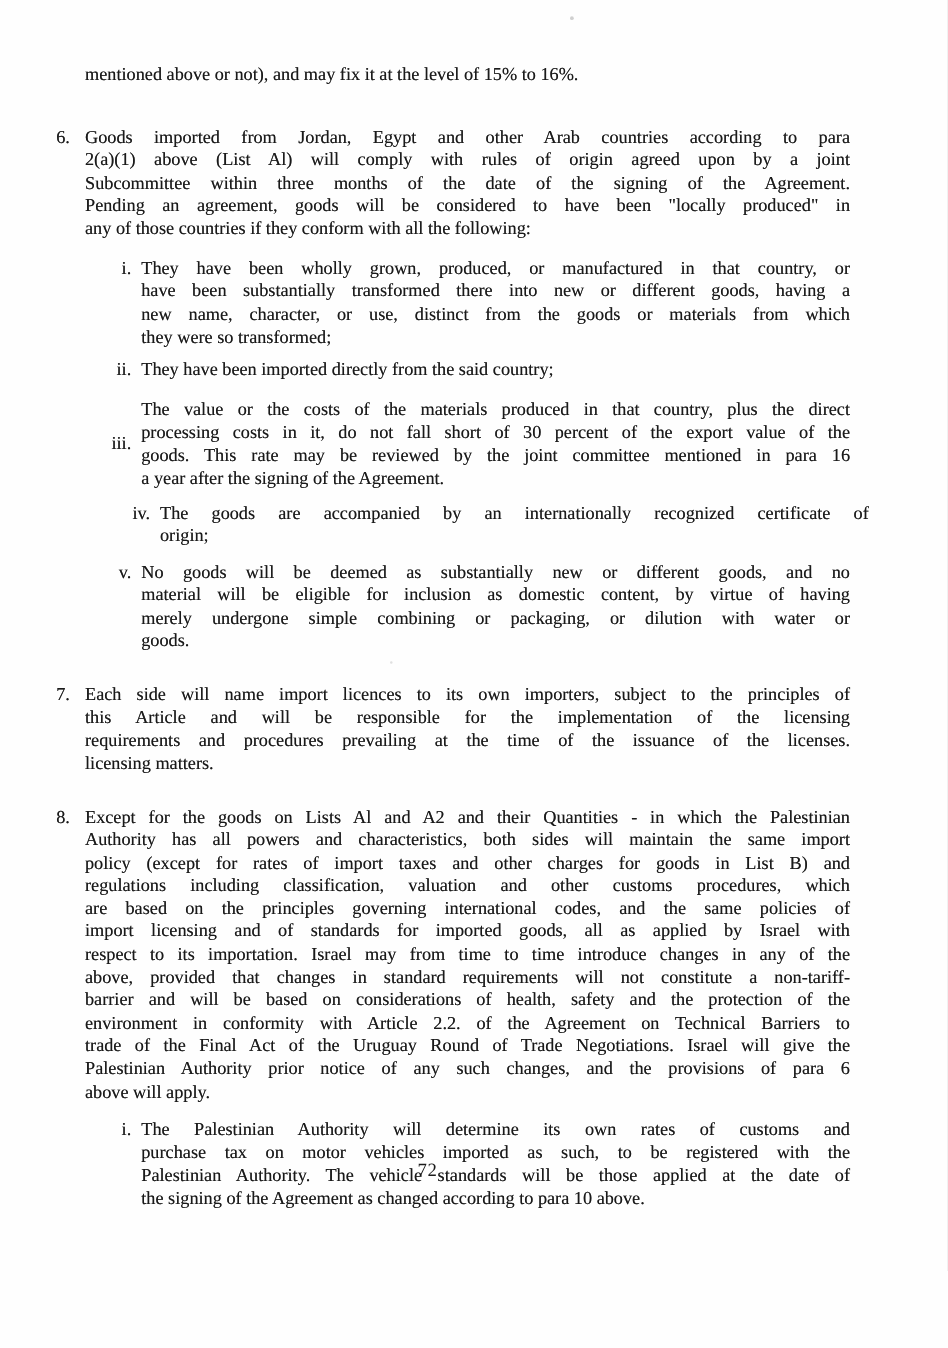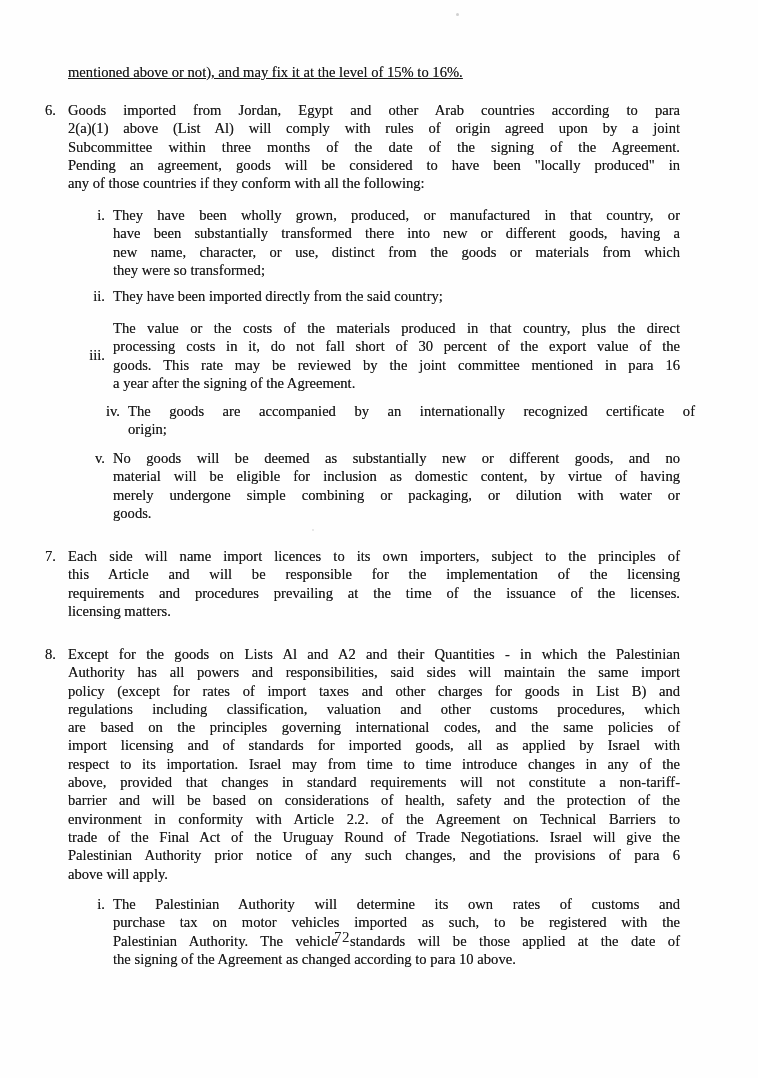--- a/index.html
+++ b/index.html
@@ -27,21 +27,21 @@
   .item > .body { flex: 1; min-width: 0; }
   
   .sub { left: 85px; width: 595px; display: flex; }
   .sub > .num { width: 24px; flex: none; text-align: right; padding-right: 4px; box-sizing: border-box; }
   .sub > .body { flex: 1; min-width: 0; padding-left: 4px; }
   
   .ln { text-align: justify; text-align-last: justify; white-space: nowrap; }
   .ln { white-space: normal; }
   .ln:last-child { text-align-last: left; }
 
-  .pos-intro  { top: 63px;  left: 68px; width: 612px; text-decoration: underline; }
+  .pos-intro  { top: 51px;  left: 68px; width: 612px; }
   .pos-item6  { top: 101px; }
   .pos-subi   { top: 206px; }
   .pos-subii  { top: 287px; }
   .pos-subiii { top: 319px; align-items: center; }
   .pos-subiv  { top: 402px; margin-left: 15px; }
   .pos-subv   { top: 449px; }
   .pos-item7  { top: 547px; }
   .pos-item8  { top: 645px; }
   .pos-sub8i  { top: 895px; }
 
@@ -134,21 +134,21 @@
         <div class="ln">this Article and will be responsible for the implementation of the licensing</div>
         <div class="ln">requirements and procedures prevailing at the time of the issuance of the licenses.</div>
         <div class="ln">licensing matters.</div>
       </div>
   </div>
 
   <div class="blk item pos-item8">
     <span class="num">8.</span>
     <div class="body">
         <div class="ln">Except for the goods on Lists Al and A2 and their Quantities - in which the Palestinian</div>
-        <div class="ln">Authority has all powers and responsibilities, said sides will maintain the same import</div>
+        <div class="ln">Authority has all powers and characteristics, both sides will maintain the same import</div>
         <div class="ln">policy (except for rates of import taxes and other charges for goods in List B) and</div>
         <div class="ln">regulations including classification, valuation and other customs procedures, which</div>
         <div class="ln">are based on the principles governing international codes, and the same policies of</div>
         <div class="ln">import licensing and of standards for imported goods, all as applied by Israel with</div>
         <div class="ln">respect to its importation. Israel may from time to time introduce changes in any of the</div>
         <div class="ln">above, provided that changes in standard requirements will not constitute a non-tariff-</div>
         <div class="ln">barrier and will be based on considerations of health, safety and the protection of the</div>
         <div class="ln">environment in conformity with Article 2.2. of the Agreement on Technical Barriers to</div>
         <div class="ln">trade of the Final Act of the Uruguay Round of Trade Negotiations. Israel will give the</div>
         <div class="ln">Palestinian Authority prior notice of any such changes, and the provisions of para 6</div>

